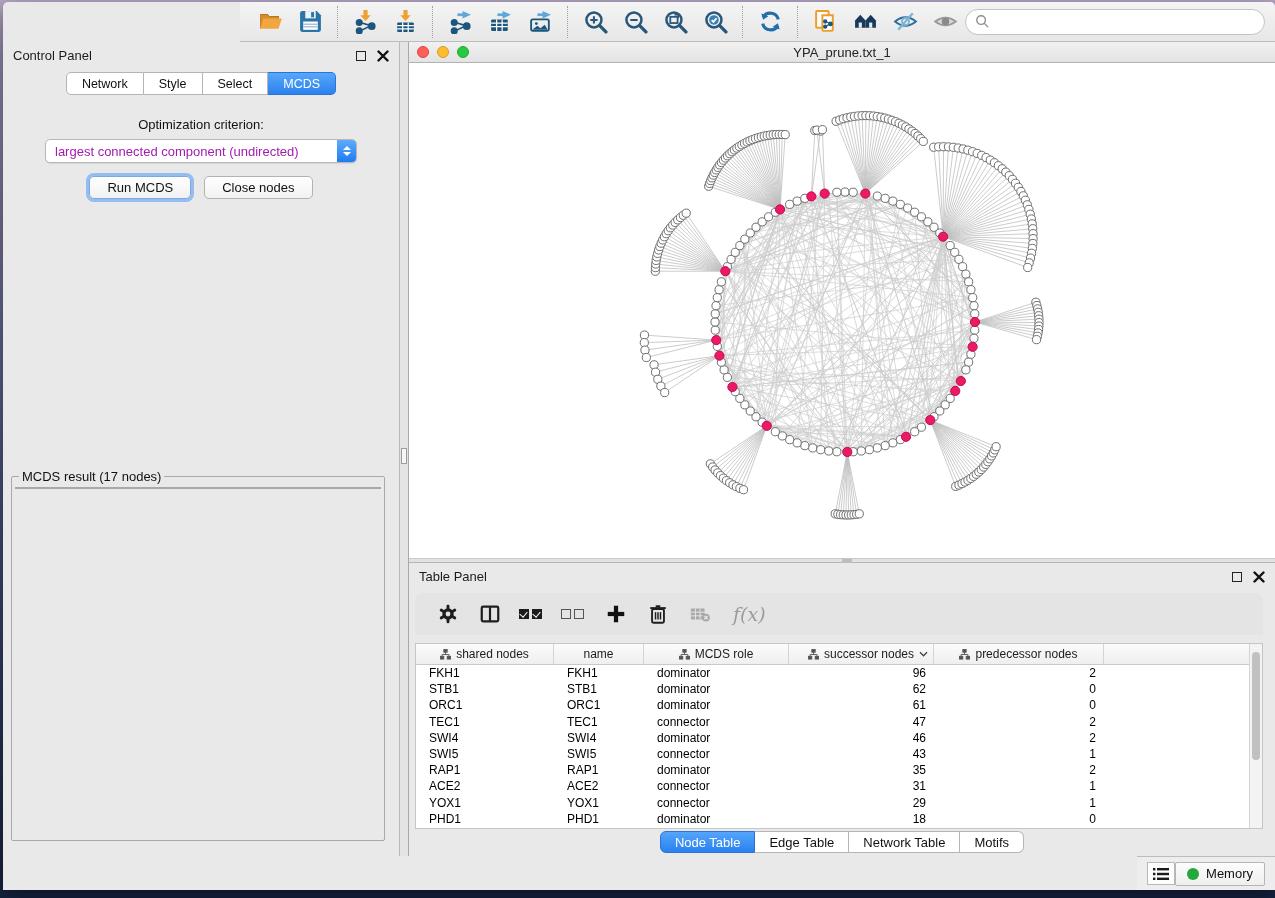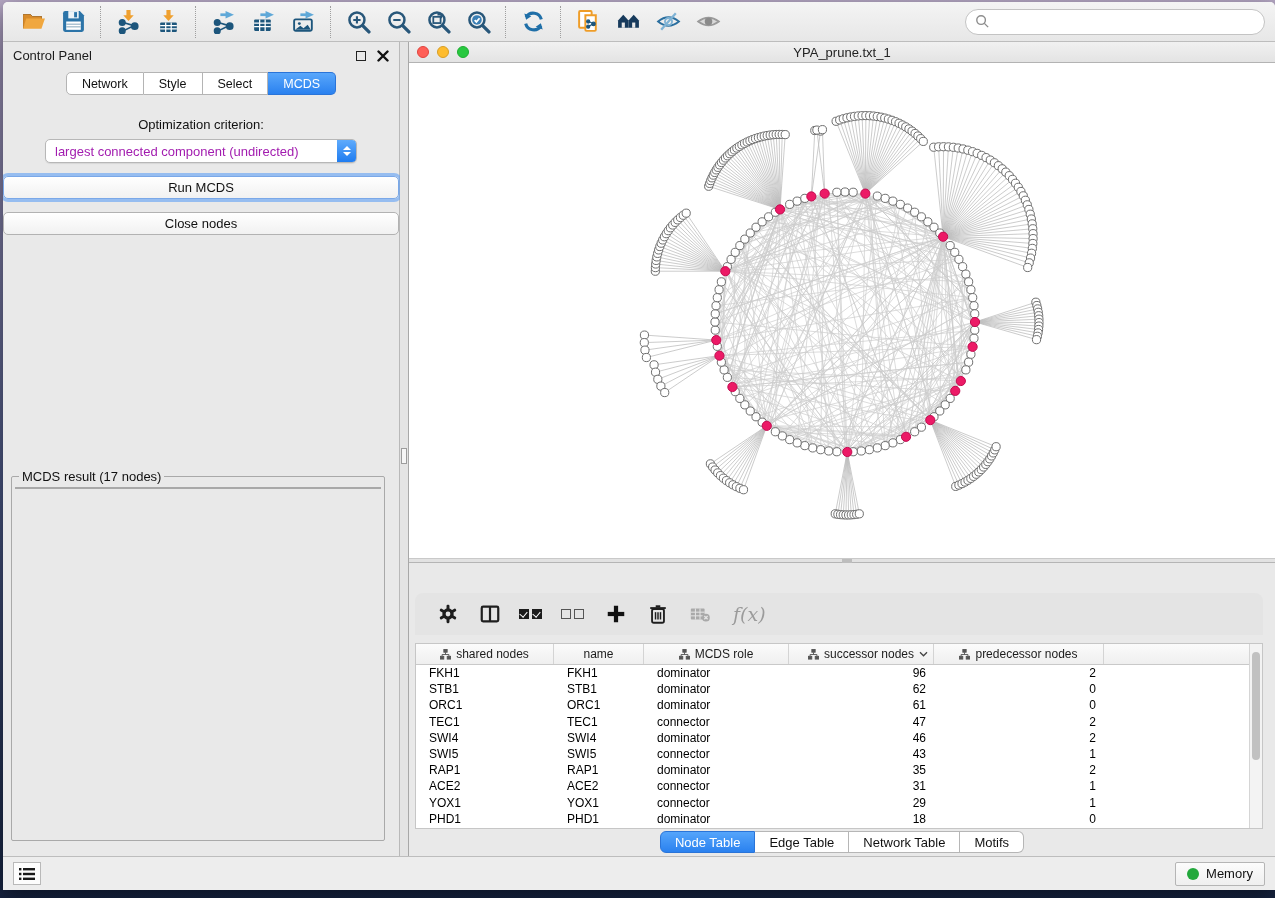--- a/index.html
+++ b/index.html
@@ -5,21 +5,21 @@
   * { margin:0; padding:0; box-sizing:border-box; }
   html,body { width:1275px; height:898px; overflow:hidden; }
   body {
     font-family:"Liberation Sans", sans-serif;
     background:linear-gradient(180deg,#b7a9c6 0px,#9187a9 60px,#44507a 55%,#202d4c 88%,#15223f 100%);
     position:relative;
   }
   .app-window {
     position:absolute; left:3px; top:2px; width:1272px; height:888px;
     background:#e9e9e9; border-radius:5px 5px 0 0; overflow:hidden;
-    box-shadow:0 6px 22px rgba(0,0,0,.45); display:flex; flex-direction:column;
+    box-shadow:0 6px 22px rgba(0,0,0,.45); display:flex; flex-direction:column;align-items:flex-end;
   }
   
   .toolbar { height:40px; background:linear-gradient(#f4f4f4,#e7e7e7); border-bottom:1px solid #bdbdbd;
     display:flex; align-items:center; padding:0 10px; flex:0 0 auto; }
   .tbtn { width:40px; height:34px; border:none; background:transparent; display:flex; align-items:center; justify-content:center; cursor:pointer; }
   .tbtn svg { width:25px; height:25px; }
   .tsep { width:1px; height:32px; border-left:1px dotted #9f9f9f; margin:0 7px; }
   .search-box { margin-left:auto; width:300px; height:26px; background:#fff; border:1px solid #c3c3c3;
     border-radius:13px; display:flex; align-items:center; padding:0 9px; }
   .search-box input { border:none; outline:none; flex:1; font-size:13px; font-family:"Liberation Sans",sans-serif; background:transparent; }
@@ -39,21 +39,21 @@
   .cp-tab.active { background:linear-gradient(#59a7fb,#2a81ef); border-color:#2a74d8; color:#fff; }
   .opt-label { text-align:center; font-size:13px; color:#111; margin:16px 0 7px; }
   .dropdown { margin:0 42px; height:24px; background:#fff; border:1px solid #b7b7b7; border-radius:5px;
     display:flex; align-items:center; cursor:pointer; box-shadow:0 1px 1px rgba(0,0,0,.08); }
   .dd-value { flex:1; font-size:13px; color:#a21caf; padding-left:9px; white-space:nowrap; overflow:hidden; }
   .dd-stepper { width:19px; align-self:stretch; background:linear-gradient(#5fabfc,#1f7cf0); border-radius:0 4px 4px 0;
     display:flex; flex-direction:column; align-items:center; justify-content:center; gap:2px; }
   .dd-stepper i { width:0; height:0; border-left:4px solid transparent; border-right:4px solid transparent; display:block; }
   .dd-stepper i.up { border-bottom:4.5px solid #fff; }
   .dd-stepper i.dn { border-top:4.5px solid #fff; }
-  .cp-buttons { display:flex; justify-content:center; gap:13px; margin-top:13px;flex-direction:column; }
+  .cp-buttons { display:flex; justify-content:center; gap:13px; margin-top:13px; }
   .mac-btn { height:23px; padding:0 17px; background:linear-gradient(#ffffff,#f1f1f1); border:1px solid #b2b2b2;
     border-radius:5px; font-size:13px; font-family:"Liberation Sans",sans-serif; color:#111; cursor:pointer; }
   .mac-btn.focused { box-shadow:0 0 0 3px rgba(95,160,245,.6); border-color:#7aa8e8; }
   .cp-fill { flex:1 1 auto; }
   fieldset.mcds-result { margin:0 14px 15px 8px; height:372px; border:1px solid #a9a9a9; border-radius:2px;
     position:relative; padding:3px; background:#e9e9e9; }
   fieldset.mcds-result legend { font-size:13px; color:#111; padding:0 3px; margin-left:4px; }
   .mcds-listwrap { position:absolute; left:3px; right:3px; top:3px; bottom:3px; background:#fff; border:1px solid #a8a8a8; display:flex; }
   .mcds-list { flex:1; overflow:hidden; padding:4px 0 0 9px; }
   .mcds-scroll { width:11px; background:#fafafa; border-left:1px solid #e0e0e0; }
@@ -1116,20 +1116,28 @@
               <circle cx="307.2651510635959" cy="277.09250312480856" r="4.6" fill="#EC1A66" stroke="#C40B50" stroke-width="1"></circle>
               <circle cx="316.33436905118276" cy="208.20495329639436" r="4.6" fill="#EC1A66" stroke="#C40B50" stroke-width="1"></circle>
             </g>
           </svg>
       </div>
       <div class="h-splitter">
           <div class="knob-h"></div>
         </div>
 
       <div class="table-panel">
+        <div class="panel-title-row">
+          <span>Table Panel</span>
+          <span class="spacer"></span>
+          <span class="float-box"></span>
+          <svg class="close-x" viewBox="0 0 12 12">
+              <path d="M1.5 1.5 L10.5 10.5 M10.5 1.5 L1.5 10.5" stroke="#111" stroke-width="2.4" stroke-linecap="round"></path>
+            </svg>
+        </div>
         <div class="tp-toolbar">
           <button class="tp-btn">
             <svg viewBox="0 0 24 24">
                 <g fill="#1e1e1e">
                   <rect x="10.4" y="2" width="3.2" height="20" rx="1.2"></rect>
                   <rect x="10.4" y="2" width="3.2" height="20" rx="1.2" transform="rotate(60 12 12)"></rect>
                   <rect x="10.4" y="2" width="3.2" height="20" rx="1.2" transform="rotate(-60 12 12)"></rect>
                   <circle cx="12" cy="12" r="6.2"></circle>
                 </g>
                 <circle cx="12" cy="12" r="2.6" fill="#e4e4e4"></circle>

